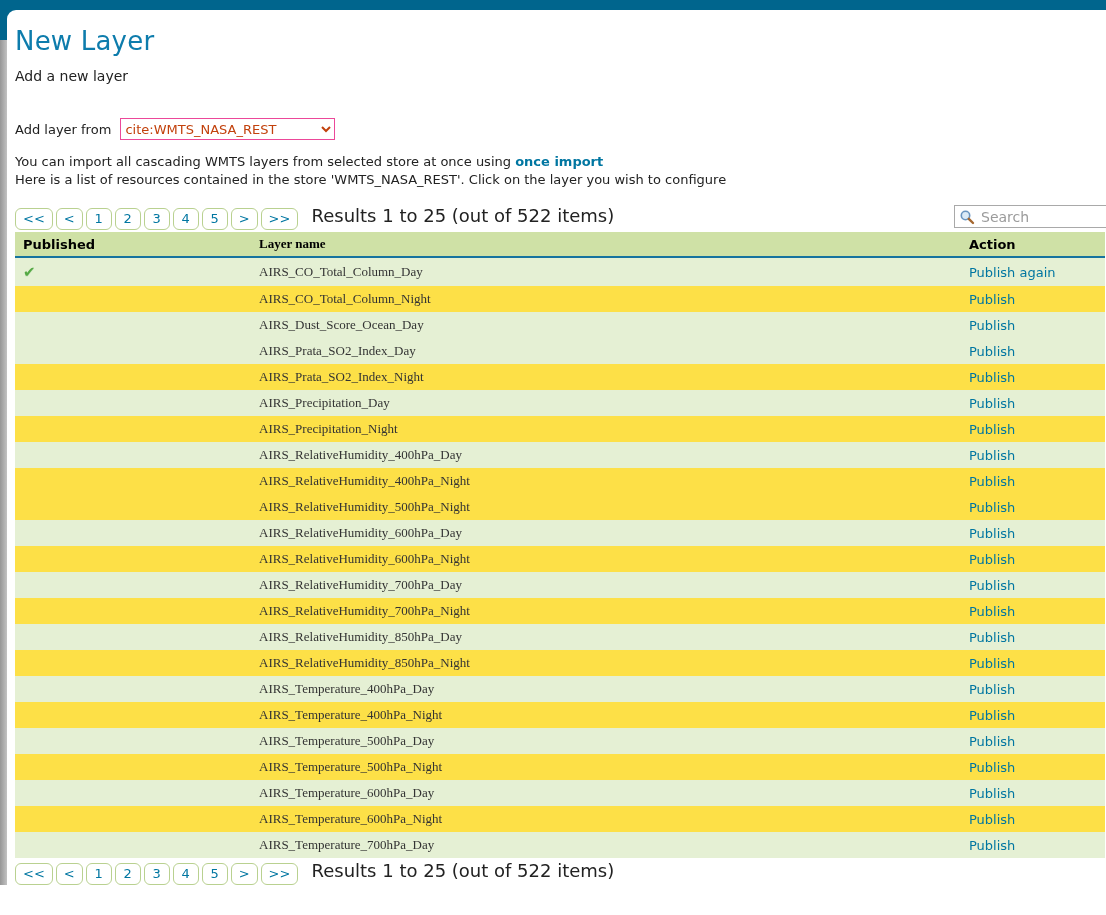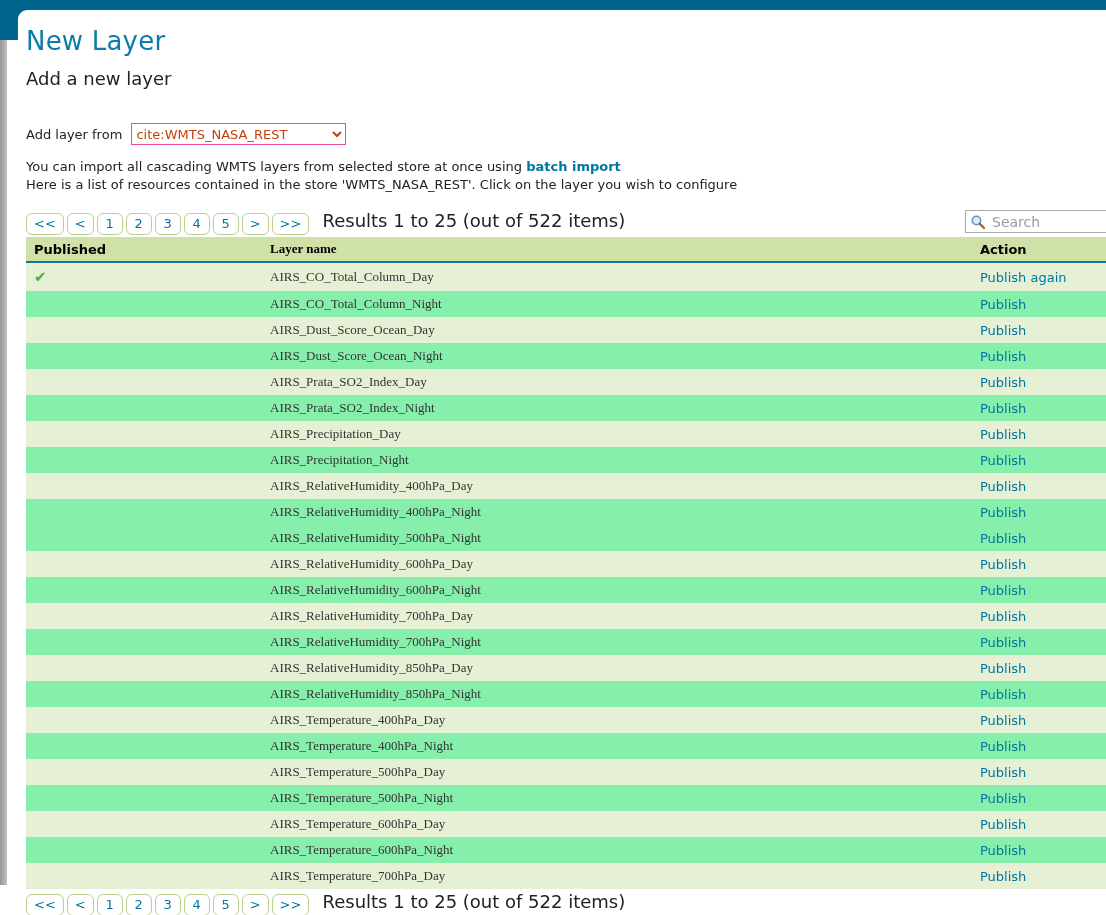--- a/index.html
+++ b/index.html
@@ -18,31 +18,30 @@
   
   .topbar {
     position: absolute; left: 0; top: 0; width: 100%; height: 40px;
     background: #00658d;
   }
   .panel {
     position: absolute; left: 7px; top: 10px; right: 0; bottom: 0;
     background: #ffffff;
     border-top-left-radius: 9px;
     padding: 8px 0 0 8px;
-    margin-left: 11px;
   }
   h1.page-title {
     margin: 0; padding: 8px 0 0 0;
     font-size: 26px; line-height: 30px; font-weight: 400;
     color: #0d7cac;
     letter-spacing: 0.2px;
   }
   .subtitle {
     margin: 12px 0 0 0;
-    font-size: 18px; color: #222222;
+    font-size: 14px; color: #222222;
   }
   .store-row {
     margin-top: 34px;
     font-size: 13px; color: #222222;
   }
   .store-row select {
     margin-left: 5px;
     width: 215px; height: 22px;
     font-size: 13px; color: #c2410c;
     border: 1px solid #ec4899;
@@ -114,21 +113,21 @@
   }
   table.layers td {
     font-size: 13px;
     color: #333333;
     padding: 5px 8px;
     height: 26px;
     overflow: hidden;
     white-space: nowrap;
   }
   table.layers tr.odd { background: #e5f0d4; }
-  table.layers tr.even { background: #86efac; }
+  table.layers tr.even { background: #fde047; }
   .col-published { width: 236px; }
   .col-layer { width: 710px; font-family: Liberation Serif, serif; }
   .check-icon {
     color: #55a944;
     font-size: 15px;
     font-weight: bold;
     text-shadow: 0 1px 0 #cfe6c2;
   }
   .bottom-pager { margin-top: 2px; }
 </style>
@@ -145,21 +144,21 @@
   <p class="subtitle">Add a new layer</p>
 
   <div class="store-row">
     <span>Add layer from</span>
     <select>
       <option>cite:WMTS_NASA_REST</option>
     </select>
   </div>
 
   <p class="info">
-    <span>You can import all cascading WMTS layers from selected store at once using </span><a class="teal-link bold-link">batch import</a><br>
+    <span>You can import all cascading WMTS layers from selected store at once using </span><a class="teal-link bold-link">once import</a><br>
     <span>Here is a list of resources contained in the store 'WMTS_NASA_REST'. Click on the layer you wish to configure</span>
   </p>
 
   <div class="pager-row">
     <span class="pager"><a class="pg-btn">&lt;&lt;</a><a class="pg-btn">&lt;</a><a class="pg-btn">1</a><a class="pg-btn">2</a><a class="pg-btn">3</a><a class="pg-btn">4</a><a class="pg-btn">5</a><a class="pg-btn">&gt;</a><a class="pg-btn">&gt;&gt;</a></span>
     <span class="results-text">Results 1 to 25 (out of 522 items)</span>
     <span class="search-box">
       <svg class="icon" viewBox="0 0 16 16">
         <circle cx="6.5" cy="6.5" r="4.2" fill="#dcebf7" stroke="#6a95c0" stroke-width="1.6"></circle>
         <line x1="9.8" y1="9.8" x2="14" y2="14" stroke="#a5672f" stroke-width="2.4" stroke-linecap="round"></line>
@@ -185,25 +184,20 @@
         <tr class="even">
           <td class="col-published"></td>
           <td class="col-layer">AIRS_CO_Total_Column_Night</td>
           <td><a class="teal-link">Publish</a></td>
         </tr>
         <tr class="odd">
           <td class="col-published"></td>
           <td class="col-layer">AIRS_Dust_Score_Ocean_Day</td>
           <td><a class="teal-link">Publish</a></td>
         </tr>
-        <tr class="even">
-          <td class="col-published"></td>
-          <td class="col-layer">AIRS_Dust_Score_Ocean_Night</td>
-          <td><a class="teal-link">Publish</a></td>
-        </tr>
         <tr class="odd">
           <td class="col-published"></td>
           <td class="col-layer">AIRS_Prata_SO2_Index_Day</td>
           <td><a class="teal-link">Publish</a></td>
         </tr>
         <tr class="even">
           <td class="col-published"></td>
           <td class="col-layer">AIRS_Prata_SO2_Index_Night</td>
           <td><a class="teal-link">Publish</a></td>
         </tr>

